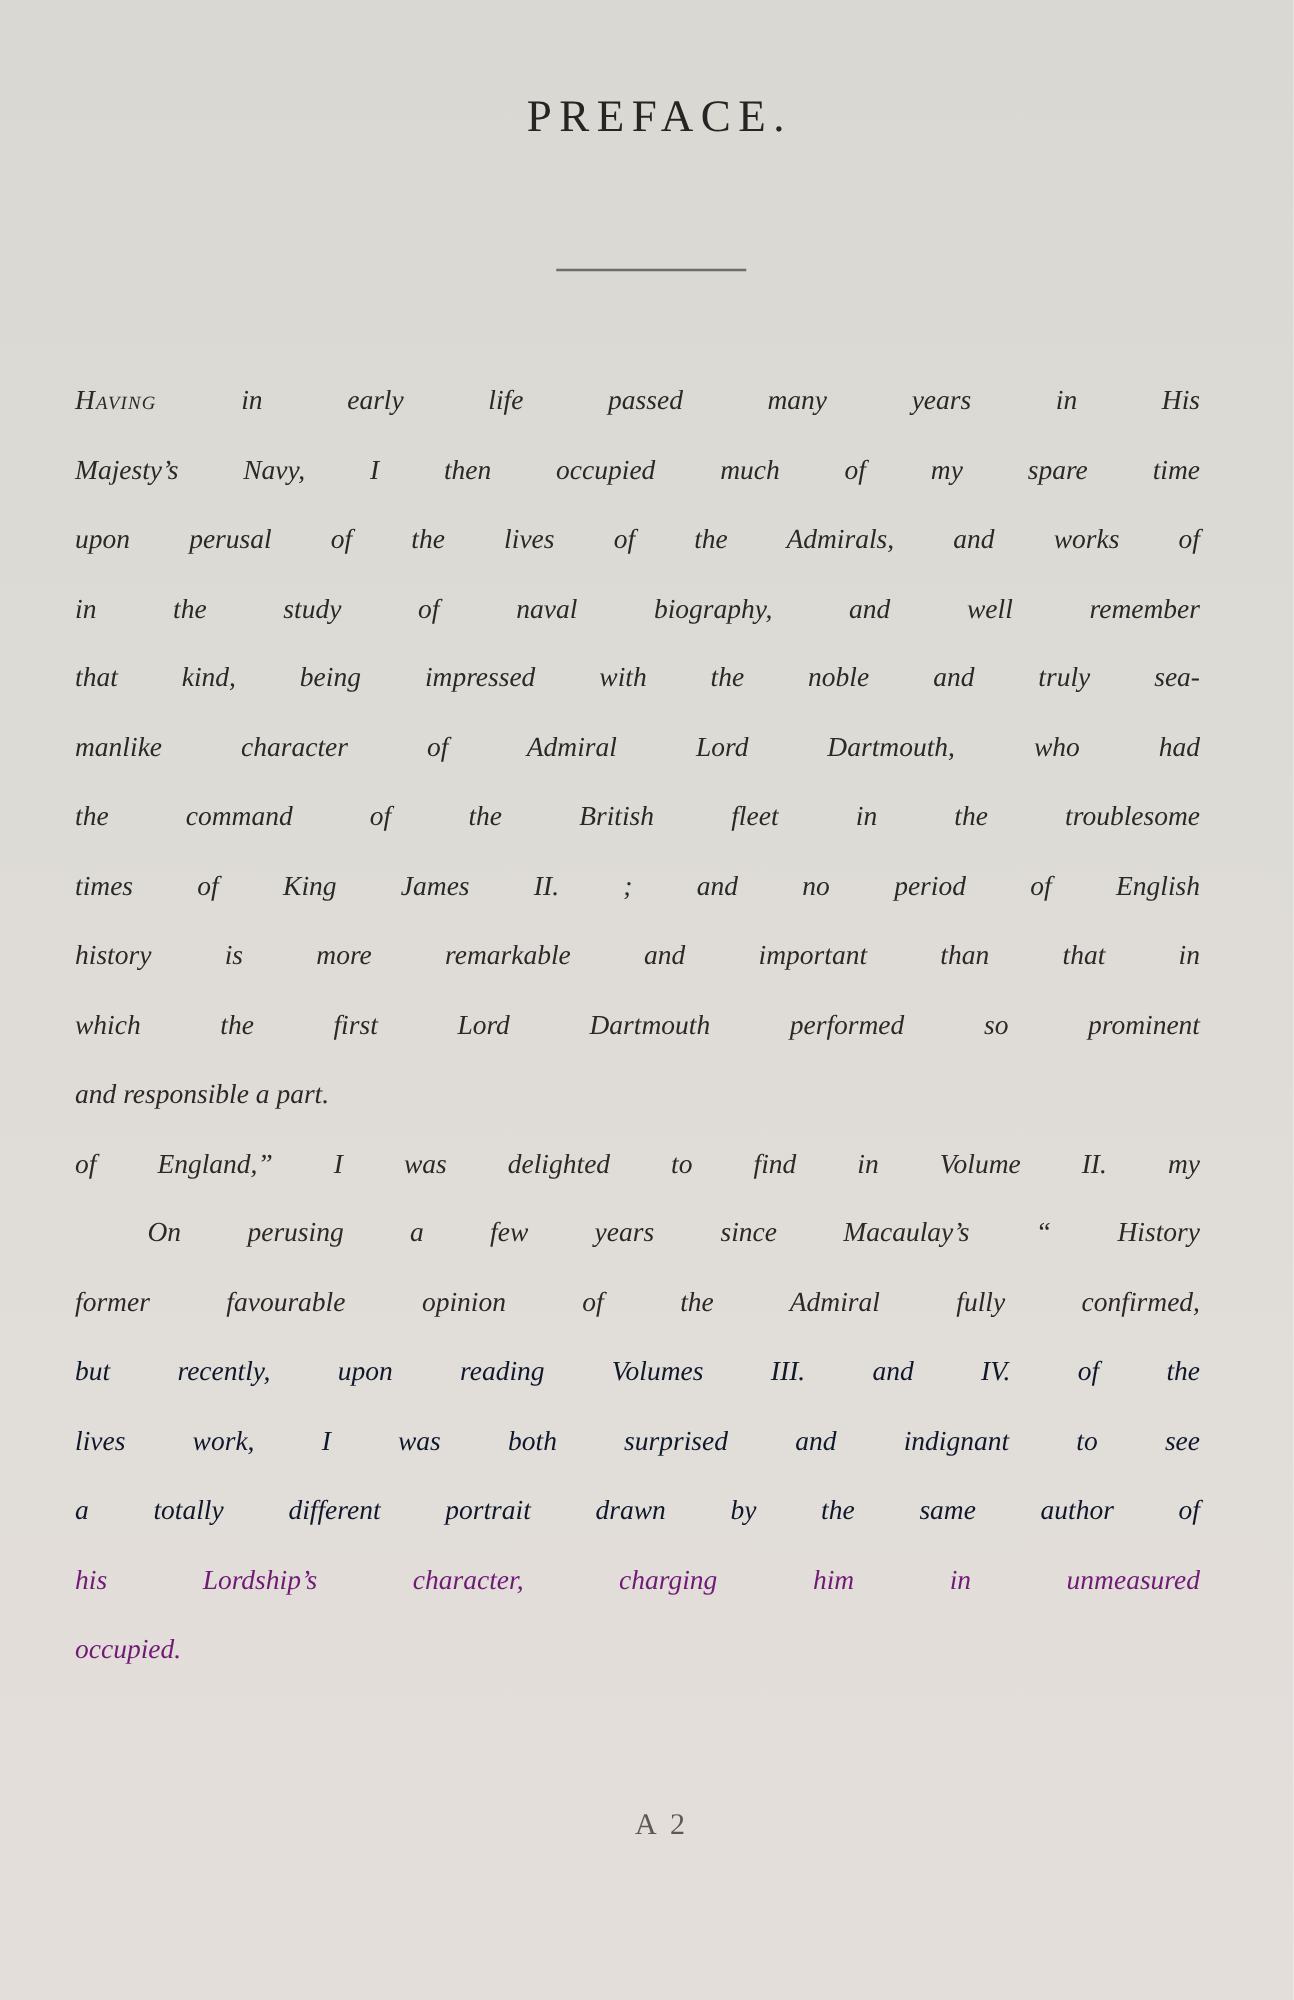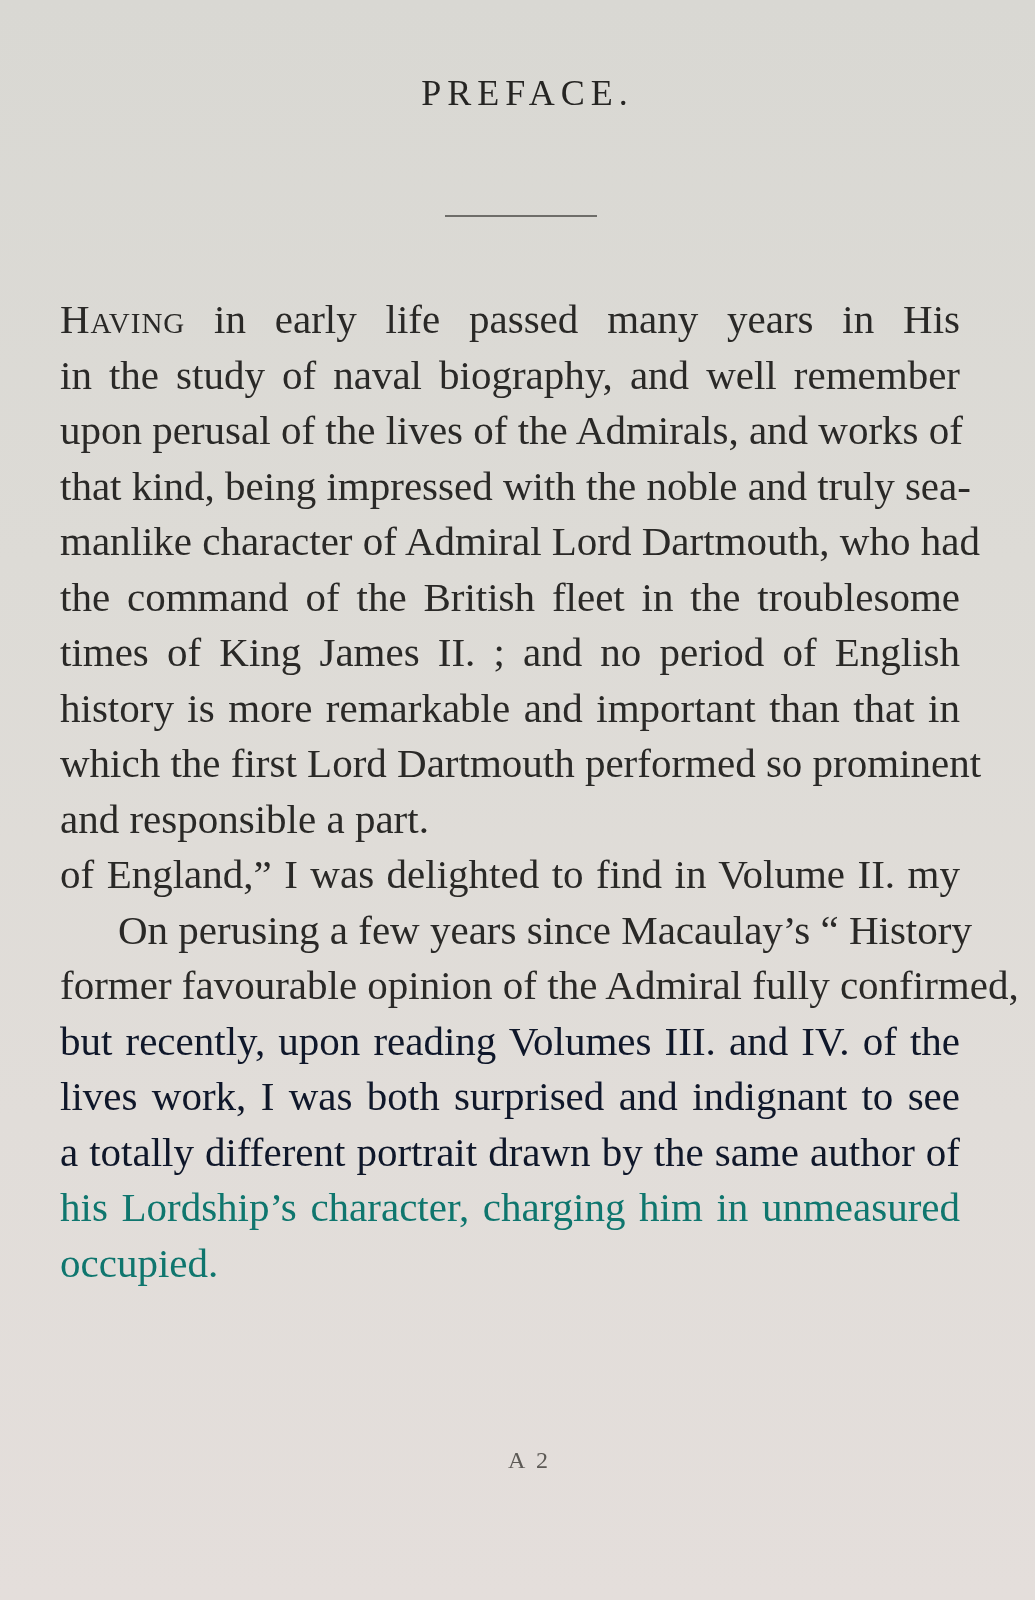--- a/index.html
+++ b/index.html
@@ -46,38 +46,39 @@
     .body-text {
       position: absolute;
       left: 60px;
       top: 290px;
       width: 900px;
     }
     .line {
       display: block;
       height: 55.5px;
       line-height: 55.5px;
-      font-size: 41px;
+      font-size: 22px;
       text-align: justify;
       text-align-last: justify;
       white-space: nowrap;
       color: #2a2927;
+      font-style: italic;
     }
     .line.last {
       text-align-last: left;
     }
     .line.indent {
       padding-left: 58px;
     }
     .smallcaps {
       font-variant: small-caps;
       letter-spacing: 1px;
     }
     .faded { color: #0f172a; }
-    .faded2 { color: #0f766e; }
+    .faded2 { color: #701a75; }
     .signature {
       position: absolute;
       left: 0;
       width: 1035px;
       top: 1445px;
       text-align: center;
       font-size: 24px;
       color: #5c5955;
       letter-spacing: 3px;
       padding-left: 12px;
@@ -89,22 +90,23 @@
 <div class="page">
 
   <h1 class="title">PREFACE.</h1>
 
   <div class="rule"></div>
 
   <div class="body-text">
 
     <div>
       <span class="line"><span class="smallcaps">Having</span><span> in early life passed many years in His</span></span>
+      <span class="line">Majesty’s Navy, I then occupied much of my spare time</span>
+      <span class="line">upon perusal of the lives of the Admirals, and works of</span>
       <span class="line">in the study of naval biography, and well remember</span>
-      <span class="line">upon perusal of the lives of the Admirals, and works of</span>
       <span class="line">that kind, being impressed with the noble and truly sea-</span>
       <span class="line">manlike character of Admiral Lord Dartmouth, who had</span>
       <span class="line">the command of the British fleet in the troublesome</span>
       <span class="line">times of King James II. ; and no period of English</span>
       <span class="line">history is more remarkable and important than that in</span>
       <span class="line">which the first Lord Dartmouth performed so prominent</span>
       <span class="line last">and responsible a part.</span>
     </div>
 
     <div>

